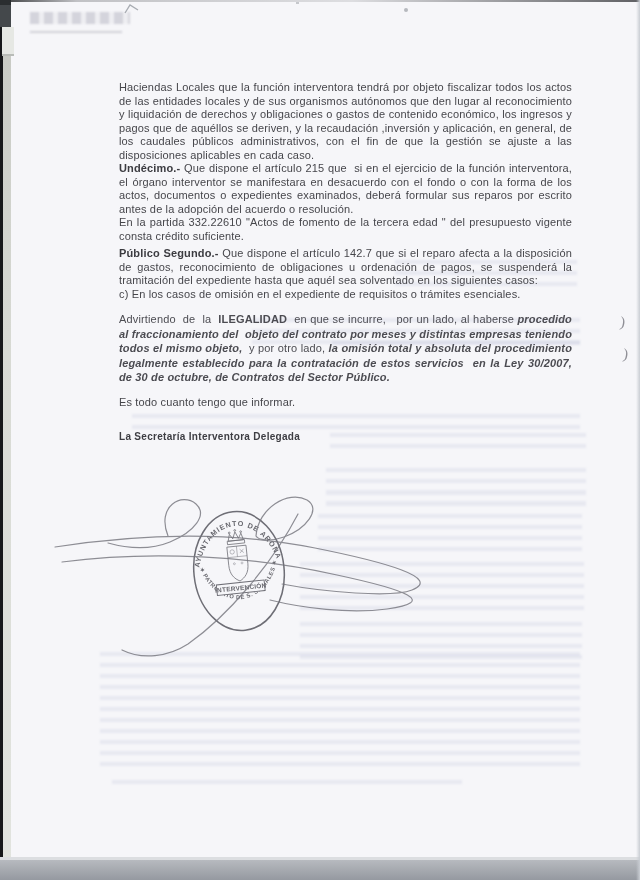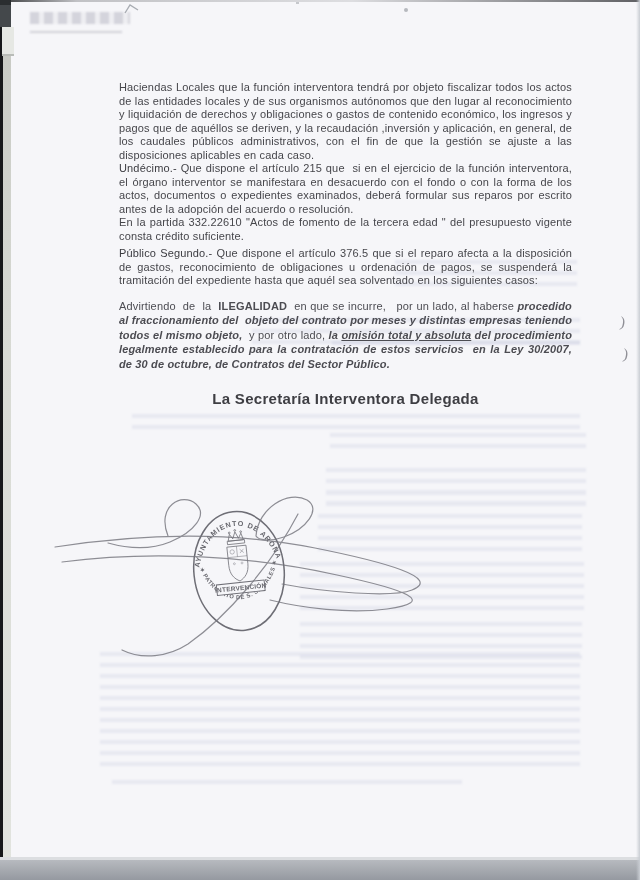--- a/index.html
+++ b/index.html
@@ -35,31 +35,31 @@
 
   
   .bleed{position:absolute;pointer-events:none;filter:blur(.9px);opacity:.5;
     background:repeating-linear-gradient(180deg,rgba(110,120,170,.22) 0 4.5px,rgba(110,120,170,0) 4.5px 11px);}
 
   
   .textblock{position:absolute;left:119px;top:69px;width:453px;z-index:2;
     font-size:11px;line-height:13.5px;letter-spacing:.15px;
     text-align:justify;color:#46464b;margin-top:12px;}
   .textblock p{margin:0;}
-  .lead{font-weight:normal;color:#3b3b40;}
+  .lead{font-weight:bold;color:#3b3b40;}
   #p-decimo{margin-top:4px;}
   #p-reparo{margin-top:11px;text-indent:64px;}
   #p-ileg{margin-top:11px;line-height:14.6px;color:#4c4c52;}
   #p-closing{margin-top:11px;}
   #p-date{margin-top:10px;}
-  #p-sigtitle{margin-top:21px;text-align:center;font-weight:600;font-size:15px;
+  #p-sigtitle{margin-top:21px;text-align:left;font-weight:600;font-size:10px;
     letter-spacing:.3px;color:#3e3e43;}
   .b{font-weight:bold;}
   .bi{font-weight:bold;font-style:italic;}
-  .biu{font-weight:bold;font-style:italic;text-decoration:underline;}
+  .biu{font-weight:bold;font-style:italic;}
 
   
   .margin-mark{position:absolute;z-index:2;font-size:15px;color:#8f8f96;
     transform:rotate(8deg);font-family:"Liberation Serif",serif;}
   #mark1{left:620px;top:314px;}
   #mark2{left:623px;top:346px;}
 
   
   .stamp{position:absolute;left:191px;top:509px;width:96px;height:124px;z-index:3;
     transform:rotate(-6deg);opacity:.88;}
@@ -97,22 +97,24 @@
   <div class="bleed" style="left:318px;top:514px;width:264px;height:44px"></div>
   <div class="bleed" style="left:300px;top:562px;width:284px;height:54px"></div>
   <div class="bleed" style="left:300px;top:622px;width:282px;height:38px"></div>
   <div class="bleed" style="left:100px;top:652px;width:480px;height:118px"></div>
   <div class="bleed" style="left:112px;top:780px;width:350px;height:9px"></div>
 
   <div class="textblock">
     <p id="p-haciendas">Haciendas Locales que la función interventora tendrá por objeto fiscalizar todos los actos de las entidades locales y de sus organismos autónomos que den lugar al reconocimiento y liquidación de derechos y obligaciones o gastos de contenido económico, los ingresos y pagos que de aquéllos se deriven, y la recaudación ,inversión y aplicación, en general, de los caudales públicos administrativos, con el fin de que la gestión se ajuste a las disposiciones aplicables en cada caso.</p>
     <p id="p-undecimo"><span class="lead">Undécimo.-</span><span> Que dispone el artículo 215 que &nbsp;si en el ejercicio de la función interventora, el órgano interventor se manifestara en desacuerdo con el fondo o con la forma de los actos, documentos o expedientes examinados, deberá formular sus reparos por escrito antes de la adopción del acuerdo o resolución.</span></p>
     <p id="p-partida">En la partida 332.22610 "Actos de fomento de la tercera edad " del presupuesto vigente consta crédito suficiente.</p>
-    <p id="p-decimo"><span class="lead">Público Segundo.-</span><span> Que dispone el artículo 376.5 que si el reparo afecta a la disposición de gastos, reconocimiento de obligaciones u ordenación de pagos, se suspenderá la tramitación del expediente hasta que aquél sea solventado en los siguientes casos:</span></p>
+    <p id="p-decimo"><span class="lead">Público Segundo.-</span><span> Que dispone el artículo 142.7 que si el reparo afecta a la disposición de gastos, reconocimiento de obligaciones u ordenación de pagos, se suspenderá la tramitación del expediente hasta que aquél sea solventado en los siguientes casos:</span></p>
+    <p id="p-omision">c) En los casos de omisión en el expediente de requisitos o trámites esenciales.</p>
     <p id="p-ileg"><span>Advirtiendo &nbsp;de &nbsp;la &nbsp;</span><span class="b">ILEGALIDAD</span><span> &nbsp;en que se incurre, &nbsp;&nbsp;por un lado, al haberse </span><span class="bi">procedido al fraccionamiento del &nbsp;objeto del contrato por meses y distintas empresas teniendo todos el mismo objeto,</span><span> &nbsp;y por otro lado, </span><span class="bi">la </span><span class="biu">omisión total y absoluta</span><span class="bi"> del procedimiento legalmente establecido para la contratación de estos servicios &nbsp;en la Ley 30/2007, de 30 de octubre, de Contratos del Sector Público.</span></p>
+    <p id="p-closing">Es todo cuanto tengo que informar.</p>
     <p id="p-sigtitle">La Secretaría Interventora Delegada</p>
   </div>
 
   <span class="margin-mark" id="mark1">)</span>
   <span class="margin-mark" id="mark2">)</span>
 
   <svg class="stamp" viewBox="0 0 200 256">
     <defs>
       <path id="arcTop" d="M 14 150 A 86 116 0 1 1 186 150" fill="none"></path>
       <path id="arcBot" d="M 20 118 A 88 118 0 0 0 180 118" fill="none"></path>

